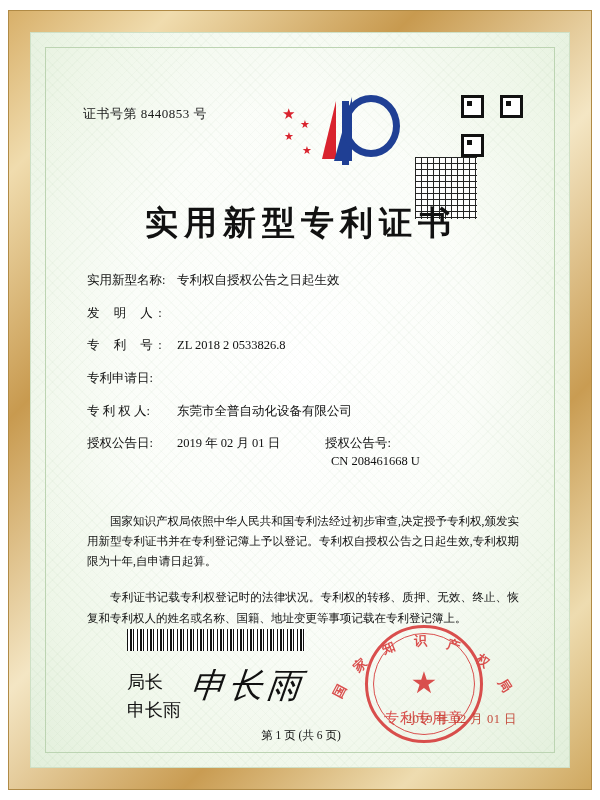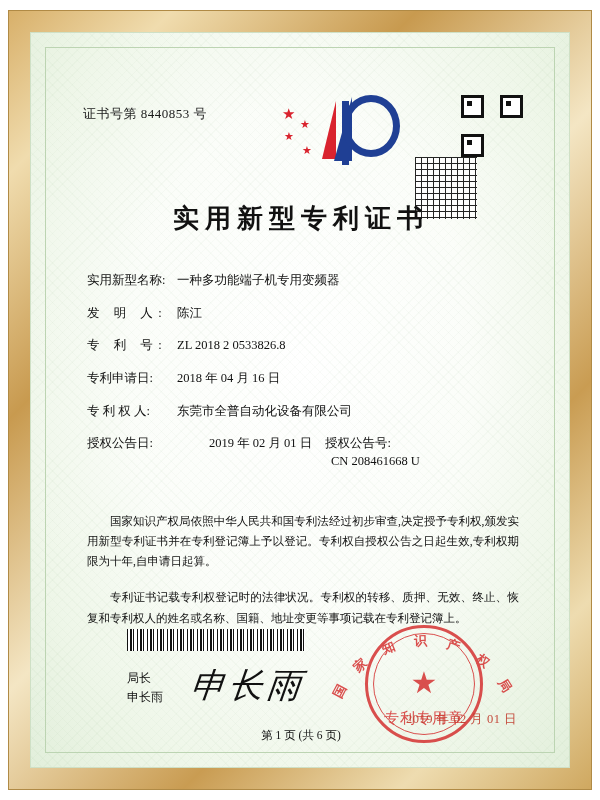--- a/index.html
+++ b/index.html
@@ -191,21 +191,21 @@
     background: #111;
   }
 
   
   .title {
     position: absolute;
     top: 168px;
     left: 0;
     width: 540px;
     text-align: center;
-    font-size: 26px;
+    font-size: 33px;
     font-weight: bold;
     letter-spacing: 6px;
     color: #111;
     font-family: Liberation Mono, monospace;
   }
 
   
   .fields {
     position: absolute;
     left: 56px;
@@ -230,21 +230,21 @@
   }
   .row .value .cont {
     display: block;
     margin-left: 24px;
   }
   .label.w-name   { width: 84px; }
   .label.w-three  { width: 84px; letter-spacing: 5.5px; }
   .label.w-four   { width: 84px; letter-spacing: 0px; }
 
   .row.split { justify-content: flex-start; }
-  .row.split .half-left { width: 238px; display: flex; gap: 32px; }
+  .row.split .half-left { width: 238px; display: flex; }
   .row.split .half-right { display: flex; flex-direction: column; }
   .row.split .half-right .label { letter-spacing: 0; width: auto; }
 
   
   .paras {
     position: absolute;
     left: 56px;
     top: 462px;
     width: 432px;
     font-size: 11.5px;
@@ -269,21 +269,21 @@
       #111 0 1px, #fff 1px 3px, #111 3px 5px, #fff 5px 6px,
       #111 6px 7px, #fff 7px 10px
     );
   }
 
   
   .sig-label {
     position: absolute;
     left: 96px;
     top: 636px;
-    font-size: 12px;
+    font-size: 18px;
     line-height: 1.55;
     color: #111;
   }
   .sig-hand {
     position: absolute;
     left: 160px;
     top: 630px;
     font-size: 34px;
     color: #111;
     font-family: "DejaVu Serif", serif;
@@ -401,36 +401,34 @@
       <div class="qr-eye" style="right:0;top:0;"></div>
       <div class="qr-eye" style="left:0;bottom:0;"></div>
     </div>
 
     <div class="title">实用新型专利证书</div>
 
     <div class="fields">
 
       <div class="row">
         <span class="label w-name">实用新型名称:</span>
-        <span class="value">一种多功能端子机专用变频器</span>
+        <span class="value">专利权自授权公告之日起生效</span>
       </div>
 
       <div class="row">
         <span class="label w-three">发 明 人:</span>
-        <span class="value">陈江</span>
       </div>
 
       <div class="row">
         <span class="label w-three">专 利 号:</span>
         <span class="value">ZL 2018 2 0533826.8</span>
       </div>
 
       <div class="row">
         <span class="label w-name">专利申请日:</span>
-        <span class="value">2018 年 04 月 16 日</span>
       </div>
 
       <div class="row">
         <span class="label w-four">专 利 权 人:</span>
         <span class="value">东莞市全普自动化设备有限公司</span>
       </div>
 
 
       <div class="row split">
         <span class="half-left">

